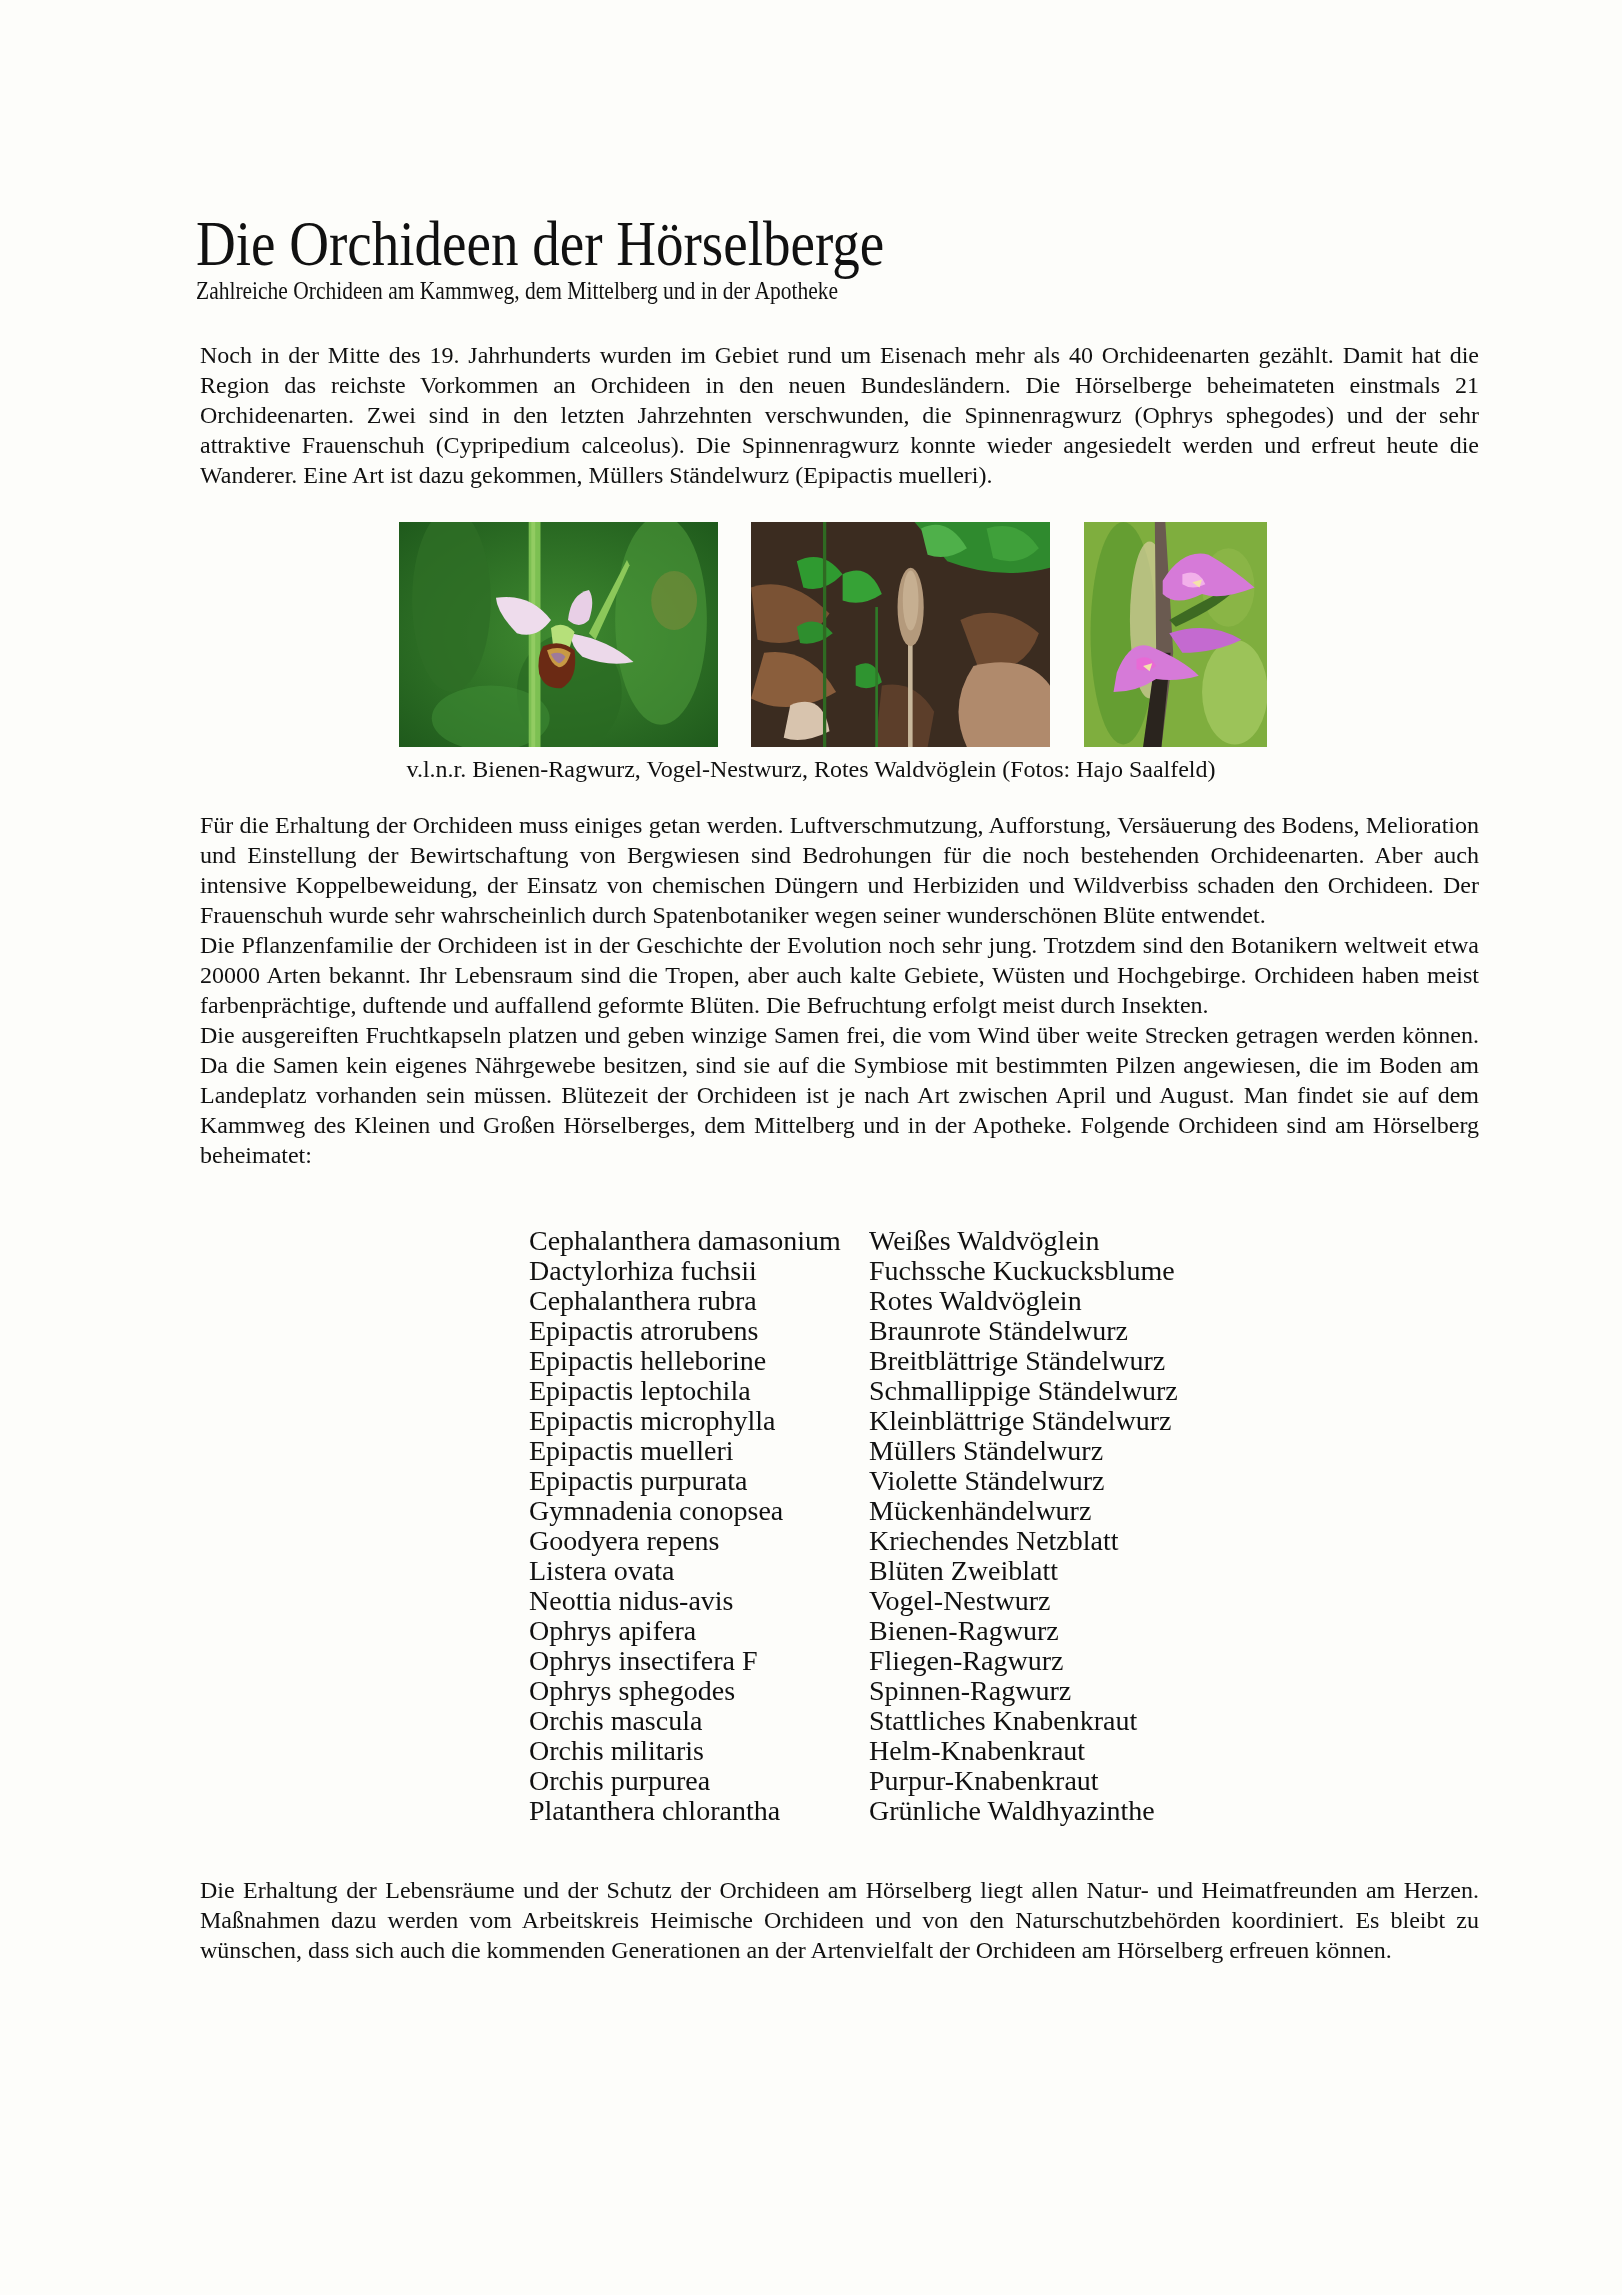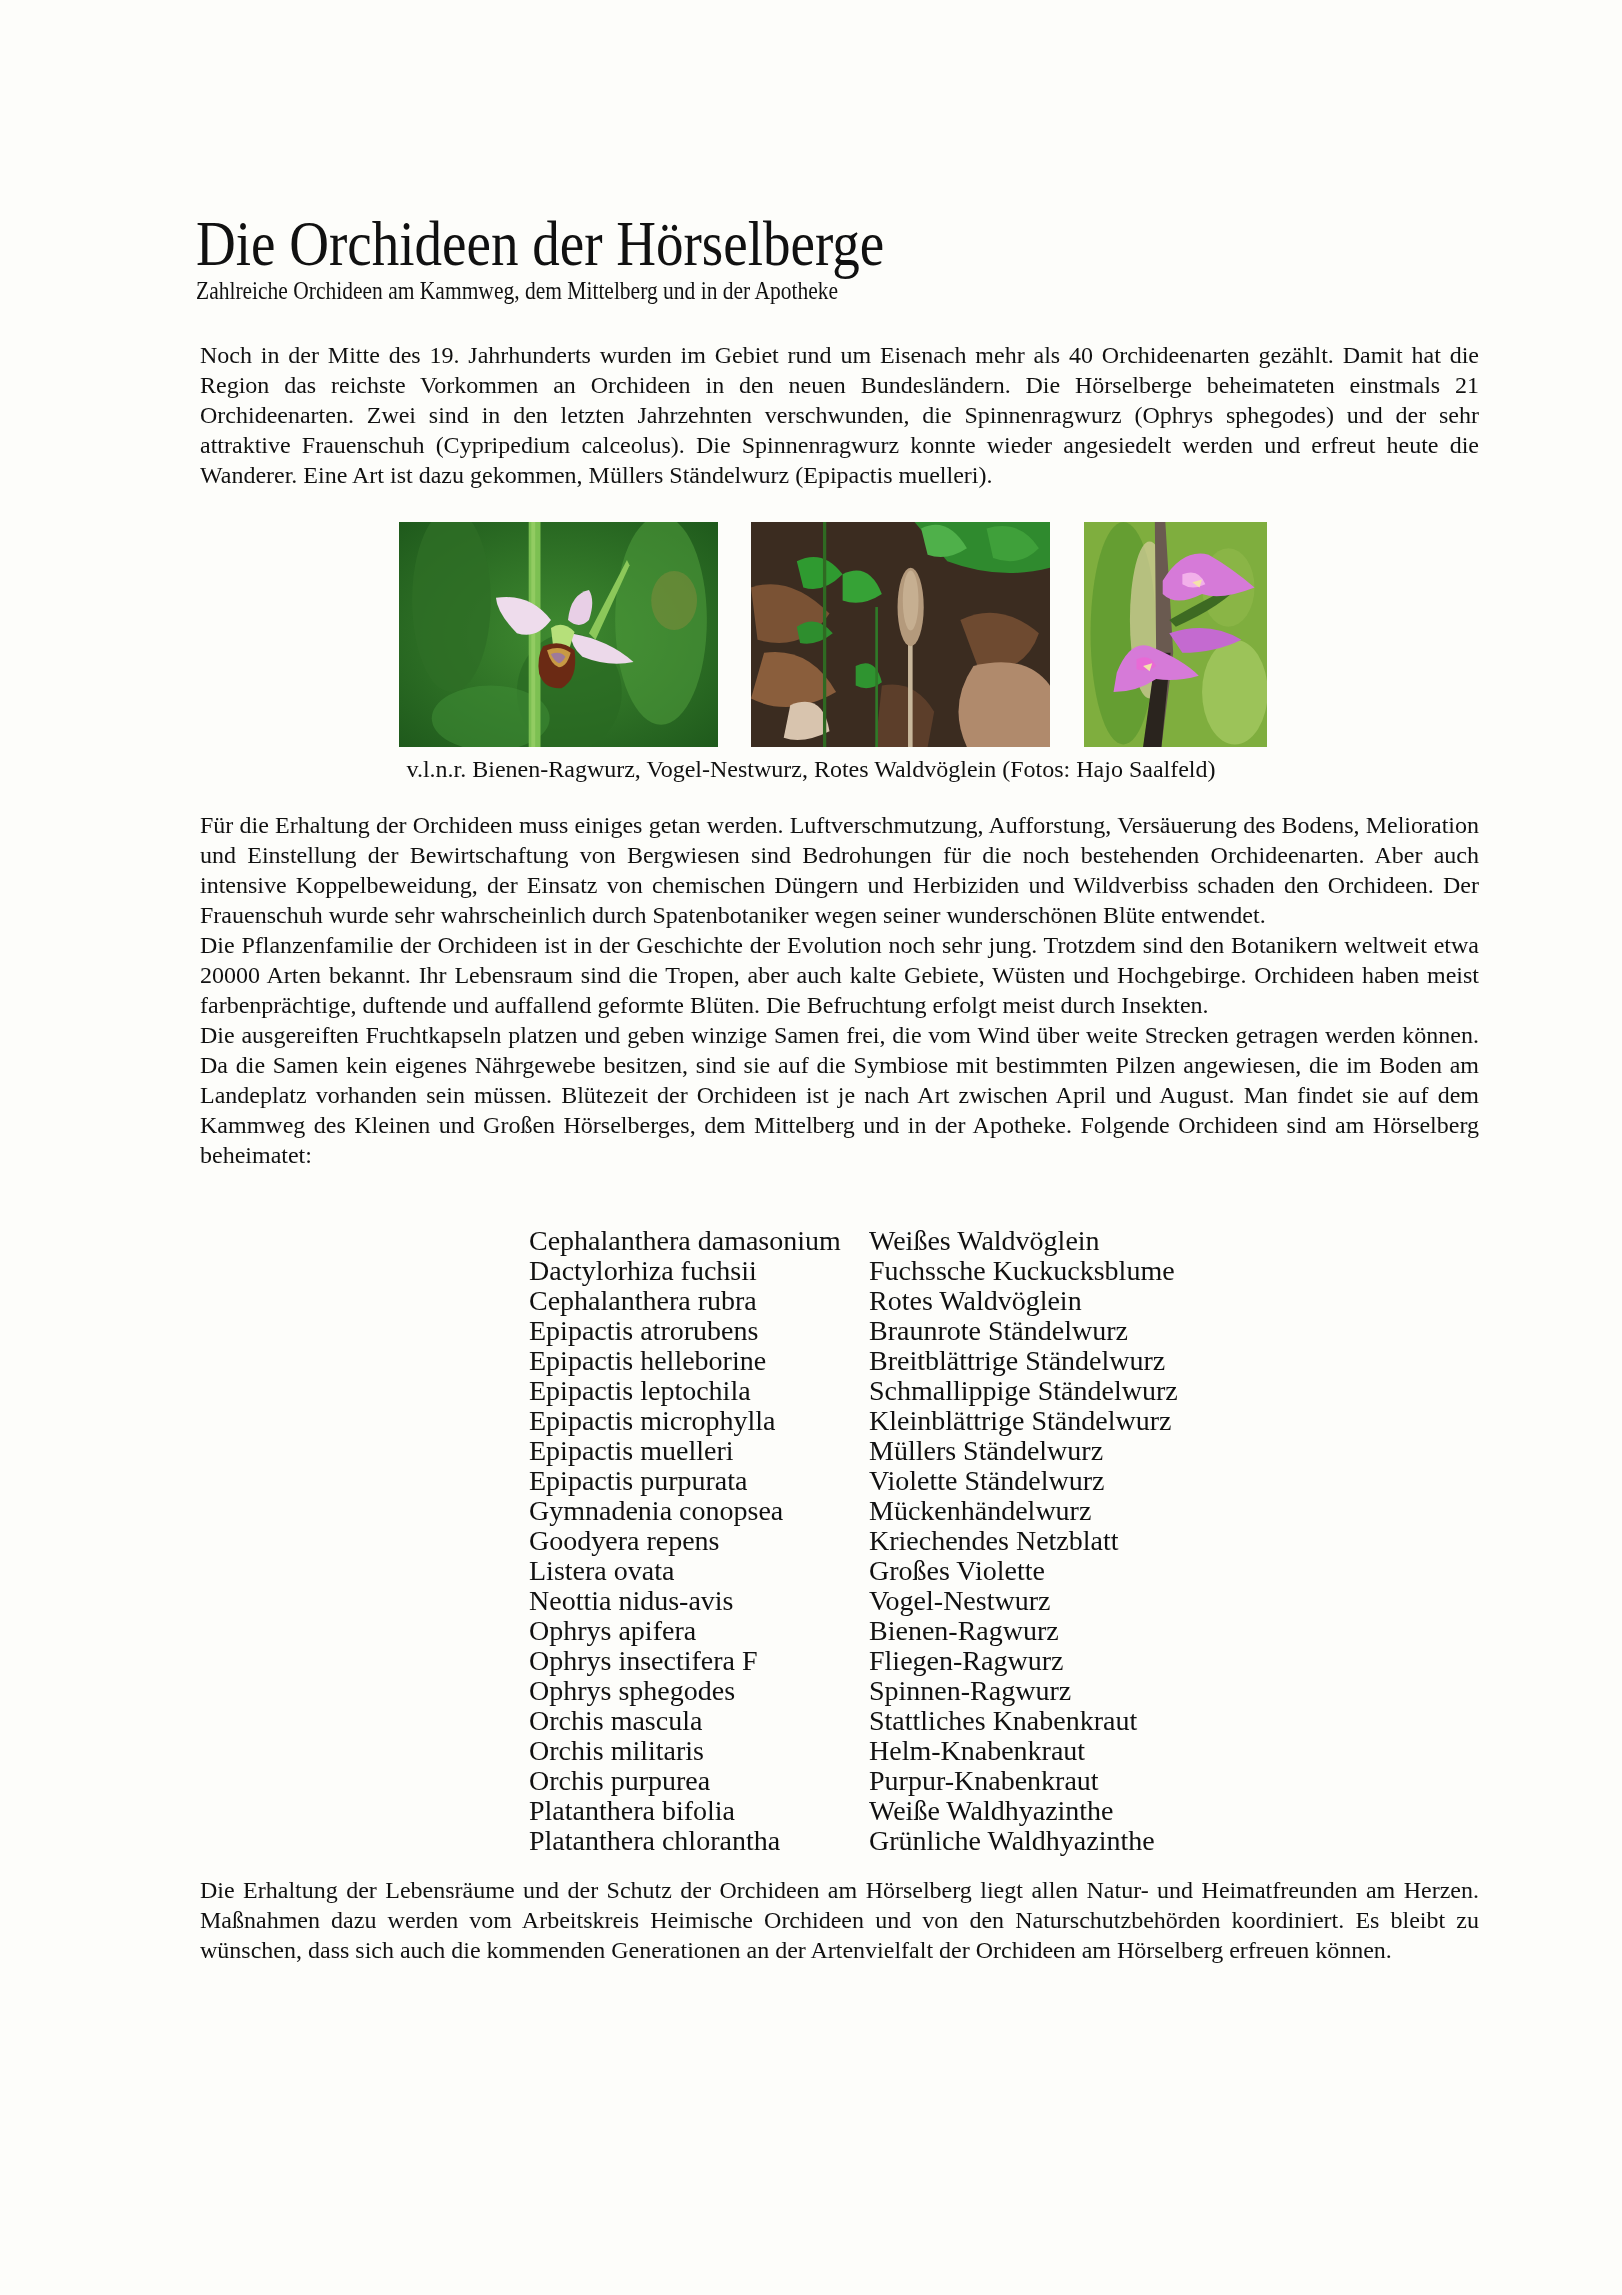--- a/index.html
+++ b/index.html
@@ -189,21 +189,21 @@
       <tr>
         <td class="latin">Gymnadenia conopsea</td>
         <td>Mückenhändelwurz</td>
       </tr>
       <tr>
         <td class="latin">Goodyera repens</td>
         <td>Kriechendes Netzblatt</td>
       </tr>
       <tr>
         <td class="latin">Listera ovata</td>
-        <td>Großes Violette</td>
+        <td>Blüten Zweiblatt</td>
       </tr>
       <tr>
         <td class="latin">Neottia nidus-avis</td>
         <td>Vogel-Nestwurz</td>
       </tr>
       <tr>
         <td class="latin">Ophrys apifera</td>
         <td>Bienen-Ragwurz</td>
       </tr>
       <tr>
@@ -220,22 +220,18 @@
       </tr>
       <tr>
         <td class="latin">Orchis militaris</td>
         <td>Helm-Knabenkraut</td>
       </tr>
       <tr>
         <td class="latin">Orchis purpurea</td>
         <td>Purpur-Knabenkraut</td>
       </tr>
       <tr>
-        <td class="latin">Platanthera bifolia</td>
-        <td>Weiße Waldhyazinthe</td>
-      </tr>
-      <tr>
         <td class="latin">Platanthera chlorantha</td>
         <td>Grünliche Waldhyazinthe</td>
       </tr>
     </tbody>
 </table>
 
 
 </body></html>

